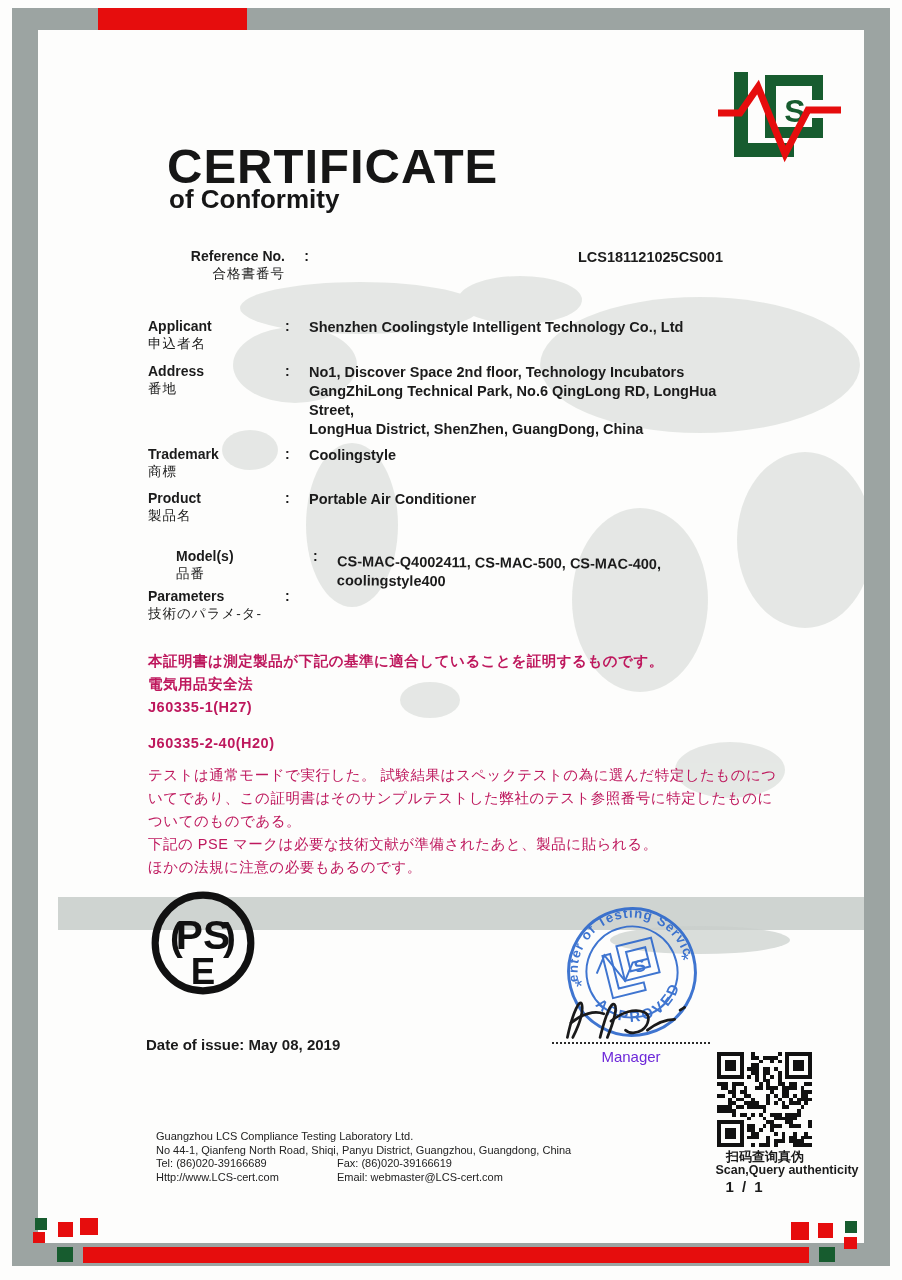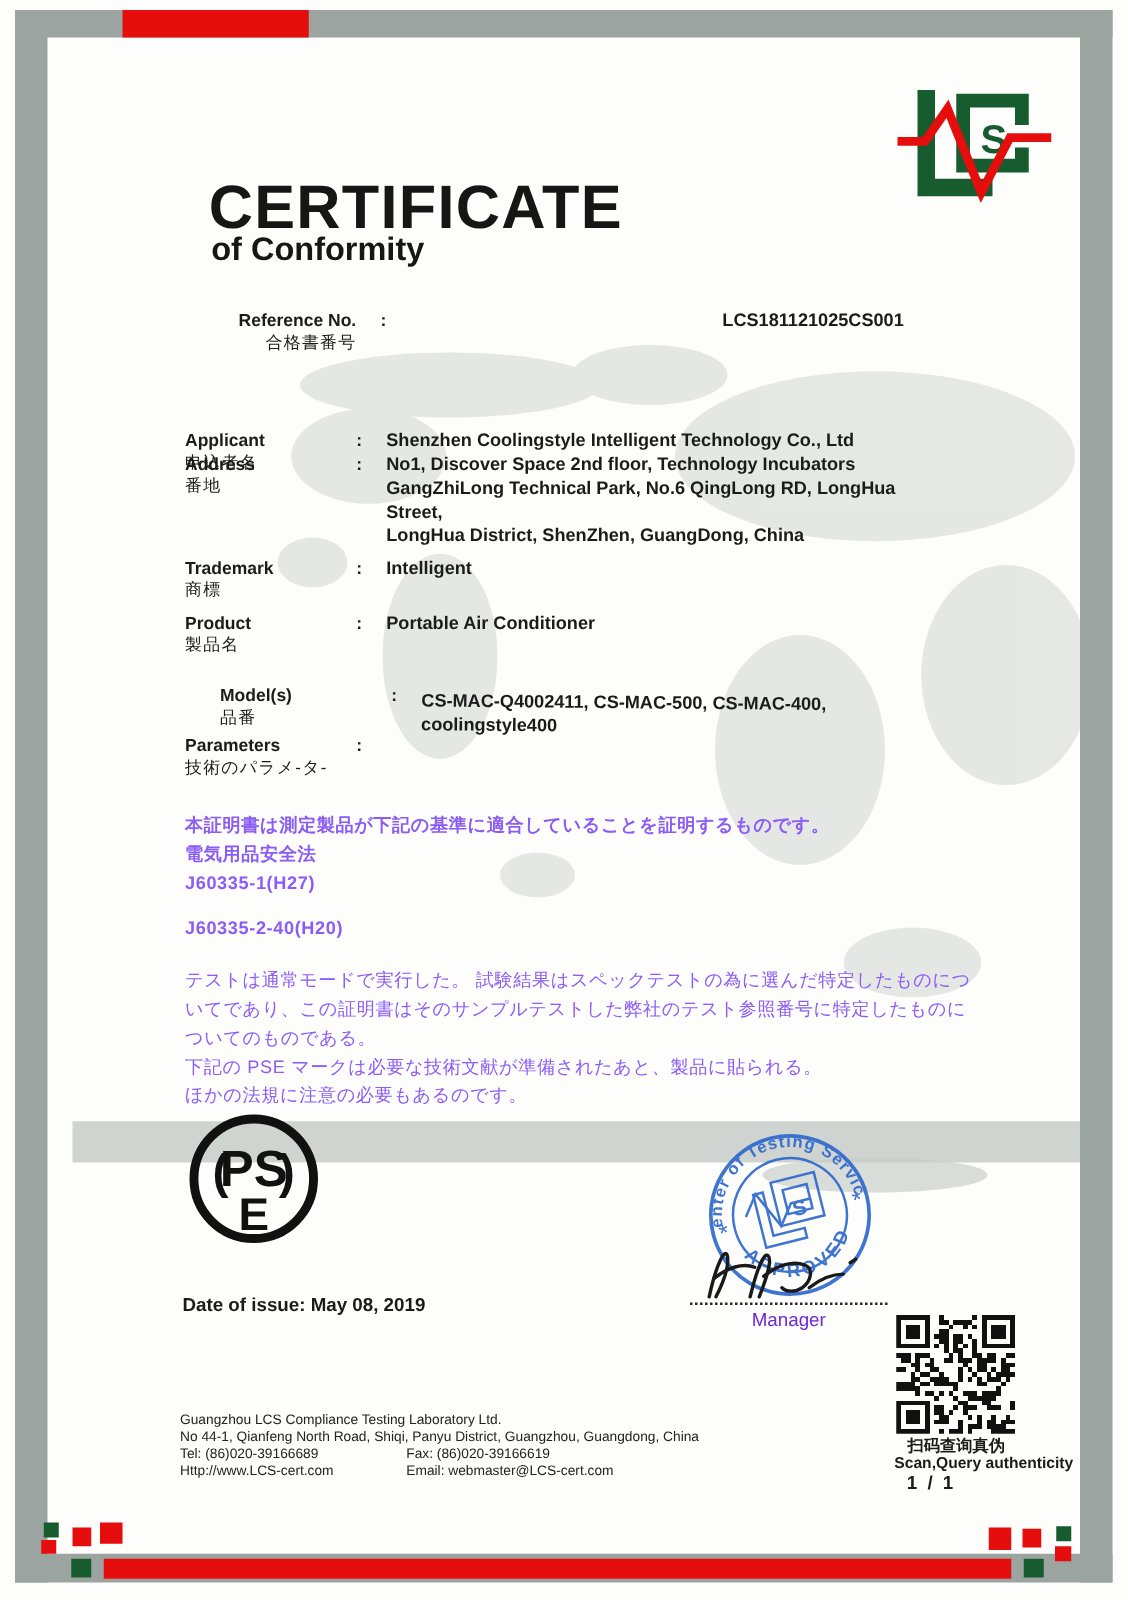--- a/index.html
+++ b/index.html
@@ -26,52 +26,52 @@
   .logo { position:absolute; left:712px; top:62px; width:135px; height:105px; z-index:2; }
   .title  { position:absolute; left:167px; top:138px; font-size:49px; font-weight:bold; letter-spacing:1px; color:#161616; z-index:2; }
   .subtitle { position:absolute; left:169px; top:184px; font-size:26px; font-weight:bold; color:#161616; z-index:2; }
   
   .field-row { position:absolute; left:148px; width:575px; display:grid; grid-template-columns:137px 24px 1fr; z-index:2; }
   .f-label-en { font-size:14px; font-weight:bold; line-height:17px; }
   .f-label-jp { font-size:13.5px; line-height:18px; letter-spacing:1px; }
   .f-colon { font-size:14px; font-weight:bold; }
   .f-value { font-size:14.5px; font-weight:bold; line-height:19px; white-space:pre-line; }
   .row-ref   { top:248px;text-align:right; }
-  .row-app   { top:318px;margin-top:26px; }
+  .row-app   { top:318px; }
   .row-addr  { top:363px; }
   .row-trade { top:446px; }
   .row-prod  { top:490px; }
   .row-model { top:548px;margin-left:28px; }
   .row-model .f-value { transform:rotate(0.5deg); padding-top:6px; }
   .row-param { top:588px; }
   
   .jp-block { position:absolute; left:148px; width:630px; font-size:14.5px; line-height:23px;
-              letter-spacing:0.5px; white-space:pre-line; color:#8b5cf6; z-index:2; font-weight:bold; }
+              letter-spacing:0.5px; white-space:pre-line; color:#be185d; z-index:2; font-weight:bold; }
   .jp-certify  { top:650px; }
   .jp-standard2{ top:732px; font-weight:bold; }
-  .jp-test     { top:764px; font-weight:normal;margin-top:10px; }
+  .jp-test     { top:764px; font-weight:normal; }
   
   .pse { position:absolute; left:146px; top:886px; width:114px; height:114px; z-index:3; }
   
   .stamp { position:absolute; left:538px; top:878px; width:188px; height:188px; z-index:3; opacity:0.9; }
   .signature { position:absolute; left:552px; top:992px; width:158px; height:52px; z-index:4;
                border-bottom:2px dotted #2a2a2a; }
   .manager-label { position:absolute; left:552px; top:1048px; width:158px; text-align:center;
                    font-size:15px; color:#6d28d9; z-index:4; }
   .date-issue { position:absolute; left:146px; top:1036px; font-size:15px; font-weight:bold; z-index:3; }
   
   .qr-box { position:absolute; left:717px; top:1052px; width:95px; height:95px; z-index:3; }
   .qr-caption-zh { position:absolute; left:690px; top:1148px; width:150px; text-align:center;
                    font-size:13px; font-weight:bold; z-index:3; }
   .qr-caption-en { position:absolute; left:704px; top:1163px; width:166px; text-align:center;
                    font-size:12.5px; font-weight:bold; z-index:3; }
   .qr-page { position:absolute; left:690px; top:1178px; width:110px; text-align:center;
              font-size:15px; font-weight:bold; letter-spacing:2px; z-index:3; }
   
-  .footer { position:absolute; left:144px; top:1130px; width:560px; font-size:11px; line-height:13.5px; z-index:2; color:#222; }
+  .footer { position:absolute; left:156px; top:1130px; width:560px; font-size:11px; line-height:13.5px; z-index:2; color:#222; }
   .footer-cols { display:grid; grid-template-columns:165px 1fr;gap:16px; }
 </style>
 </head>
 <body>
 
 <div class="page">
 
   <svg class="watermark" width="902" height="1280">
     <g fill="#d6dad6" opacity="0.6">
       <ellipse cx="360" cy="308" rx="120" ry="26"></ellipse>
@@ -141,21 +141,21 @@
     <div class="f-value">No1, Discover Space 2nd floor, Technology Incubators
 GangZhiLong Technical Park, No.6 QingLong RD, LongHua Street,
 LongHua District, ShenZhen, GuangDong, China</div>
   </div>
   <div class="field-row row-trade">
     <div>
         <div class="f-label-en">Trademark</div>
         <div class="f-label-jp">商標</div>
       </div>
     <div class="f-colon">:</div>
-    <div class="f-value">Intelligent</div>
+    <div class="f-value">Coolingstyle</div>
   </div>
   <div class="field-row row-prod">
     <div>
         <div class="f-label-en">Product</div>
         <div class="f-label-jp">製品名</div>
       </div>
     <div class="f-colon">:</div>
     <div class="f-value">Portable Air Conditioner</div>
   </div>
   <div class="field-row row-model">

